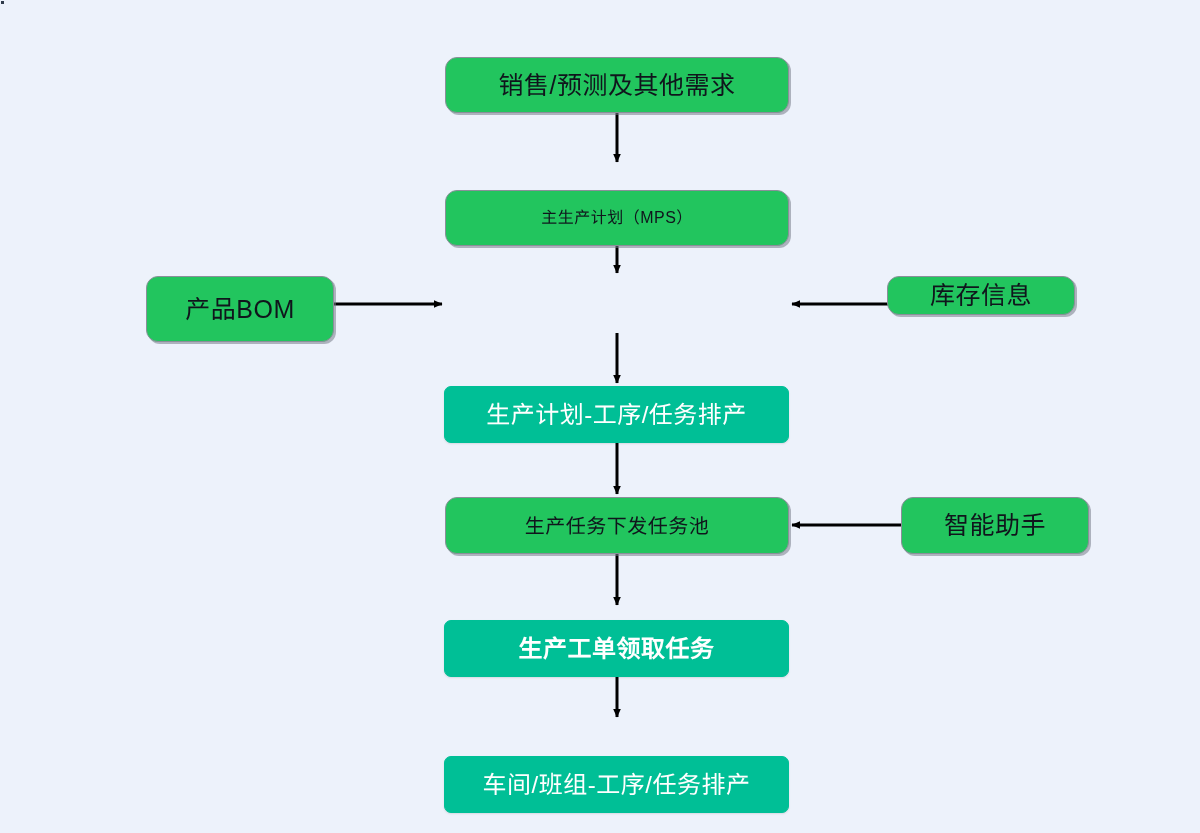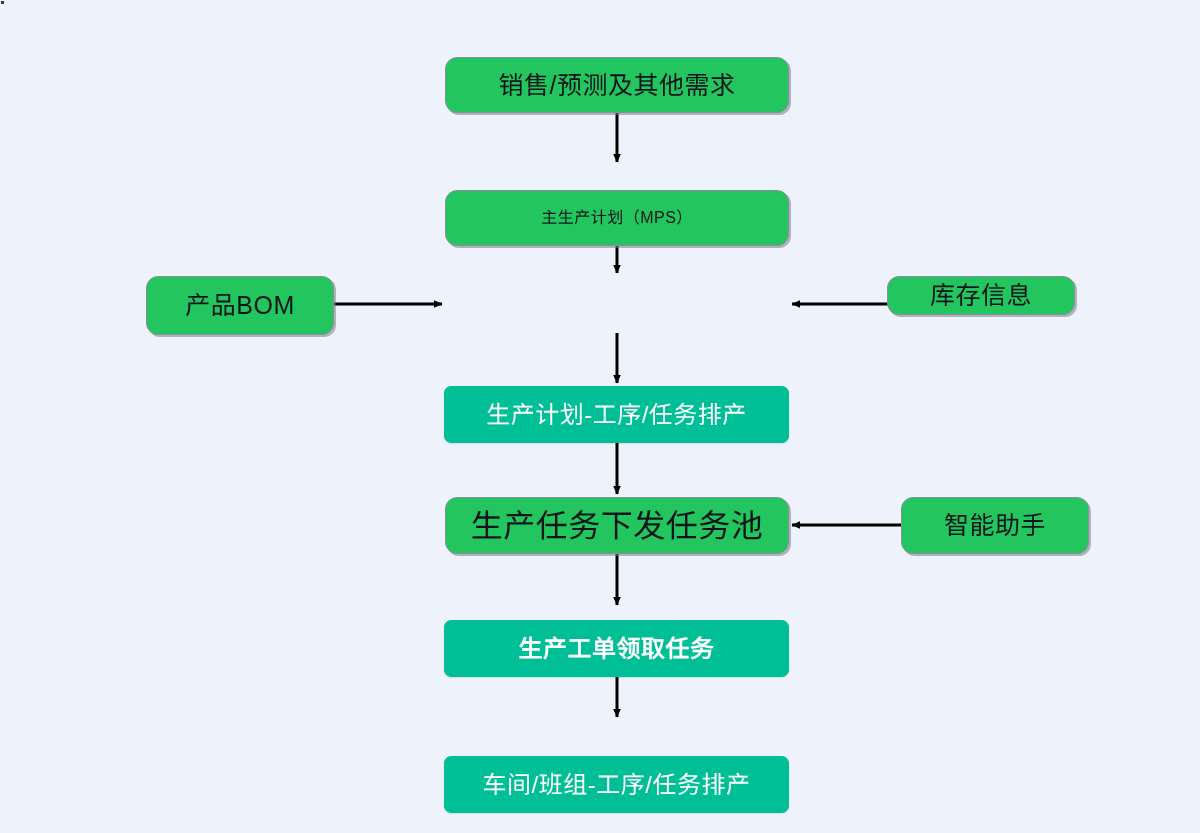--- a/index.html
+++ b/index.html
@@ -69,24 +69,24 @@
 
   .node .label {
     display: block;
     line-height: 1;
   }
 
   
   .n-demand   { left: 445px; top: 57px;  width: 344px; height: 56px; font-size: 25px; }
   .n-mps      { left: 445px; top: 165px; width: 344px; height: 56px; font-size: 16px; margin-top: 25px; }
   .n-mrp      { left: 445px; top: 276px; width: 344px; height: 57px; font-size: 25px; }
-  .n-bom      { left: 146px; top: 276px; width: 188px; height: 59px; font-size: 25px; }
+  .n-bom      { left: 146px; top: 276px; width: 188px; height: 66px; font-size: 25px; }
   .n-stock    { left: 887px; top: 276px; width: 188px; height: 39px; font-size: 25px; }
   .n-plansch  { left: 444px; top: 386px; width: 345px; height: 57px; font-size: 24px; }
-  .n-taskpool { left: 445px; top: 497px; width: 344px; height: 57px; font-size: 32px; }
+  .n-taskpool { left: 445px; top: 497px; width: 344px; height: 57px; font-size: 20px; }
   .n-assist   { left: 901px; top: 497px; width: 188px; height: 57px; font-size: 25px; }
   .n-claim    { left: 444px; top: 620px; width: 345px; height: 57px; font-size: 24px; font-weight: bold; }
   .n-shop     { left: 444px; top: 756px; width: 345px; height: 57px; font-size: 24px; }
 </style>
 </head>
 <body>
 
 <div id="canvas">
 
   <div class="corner-dot"></div>

